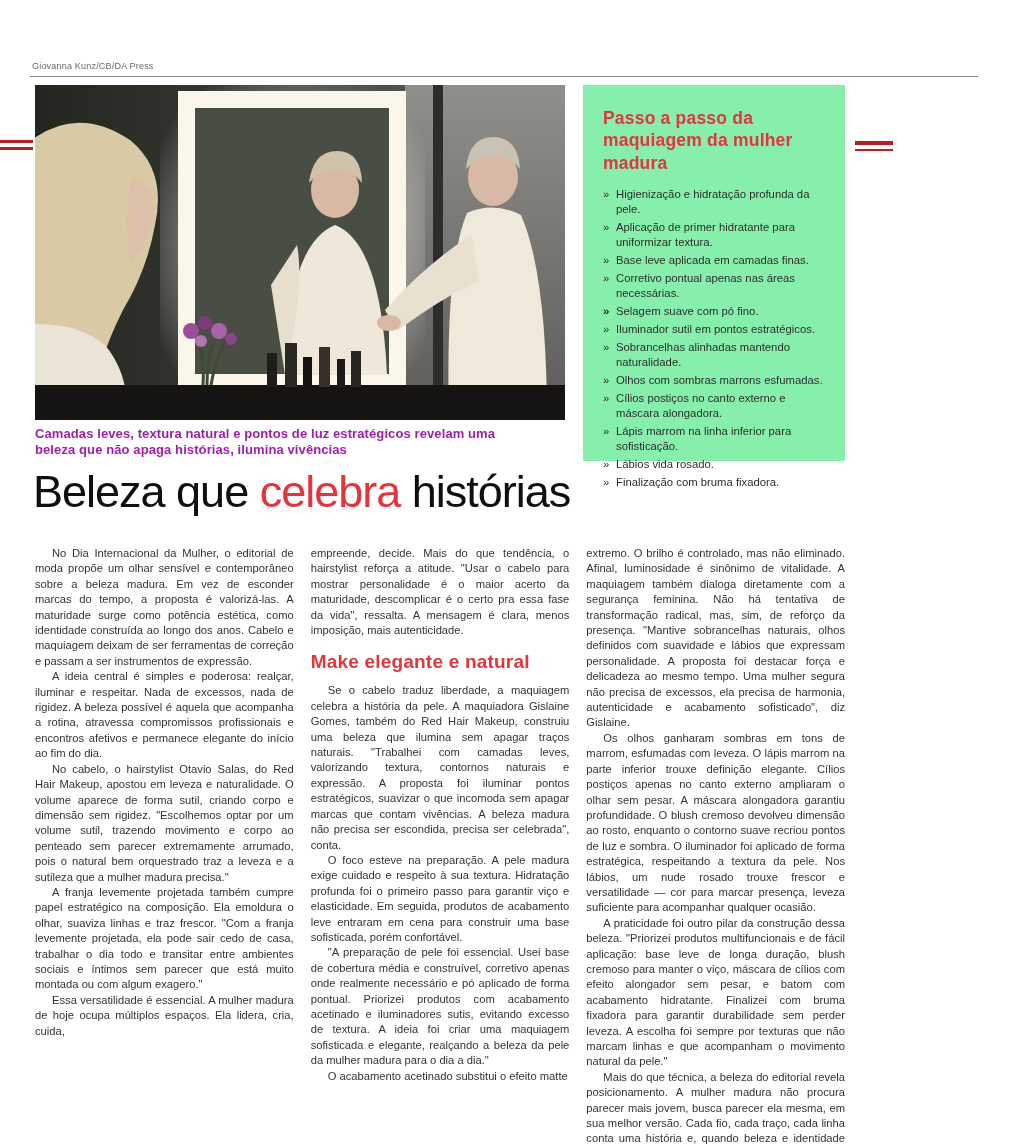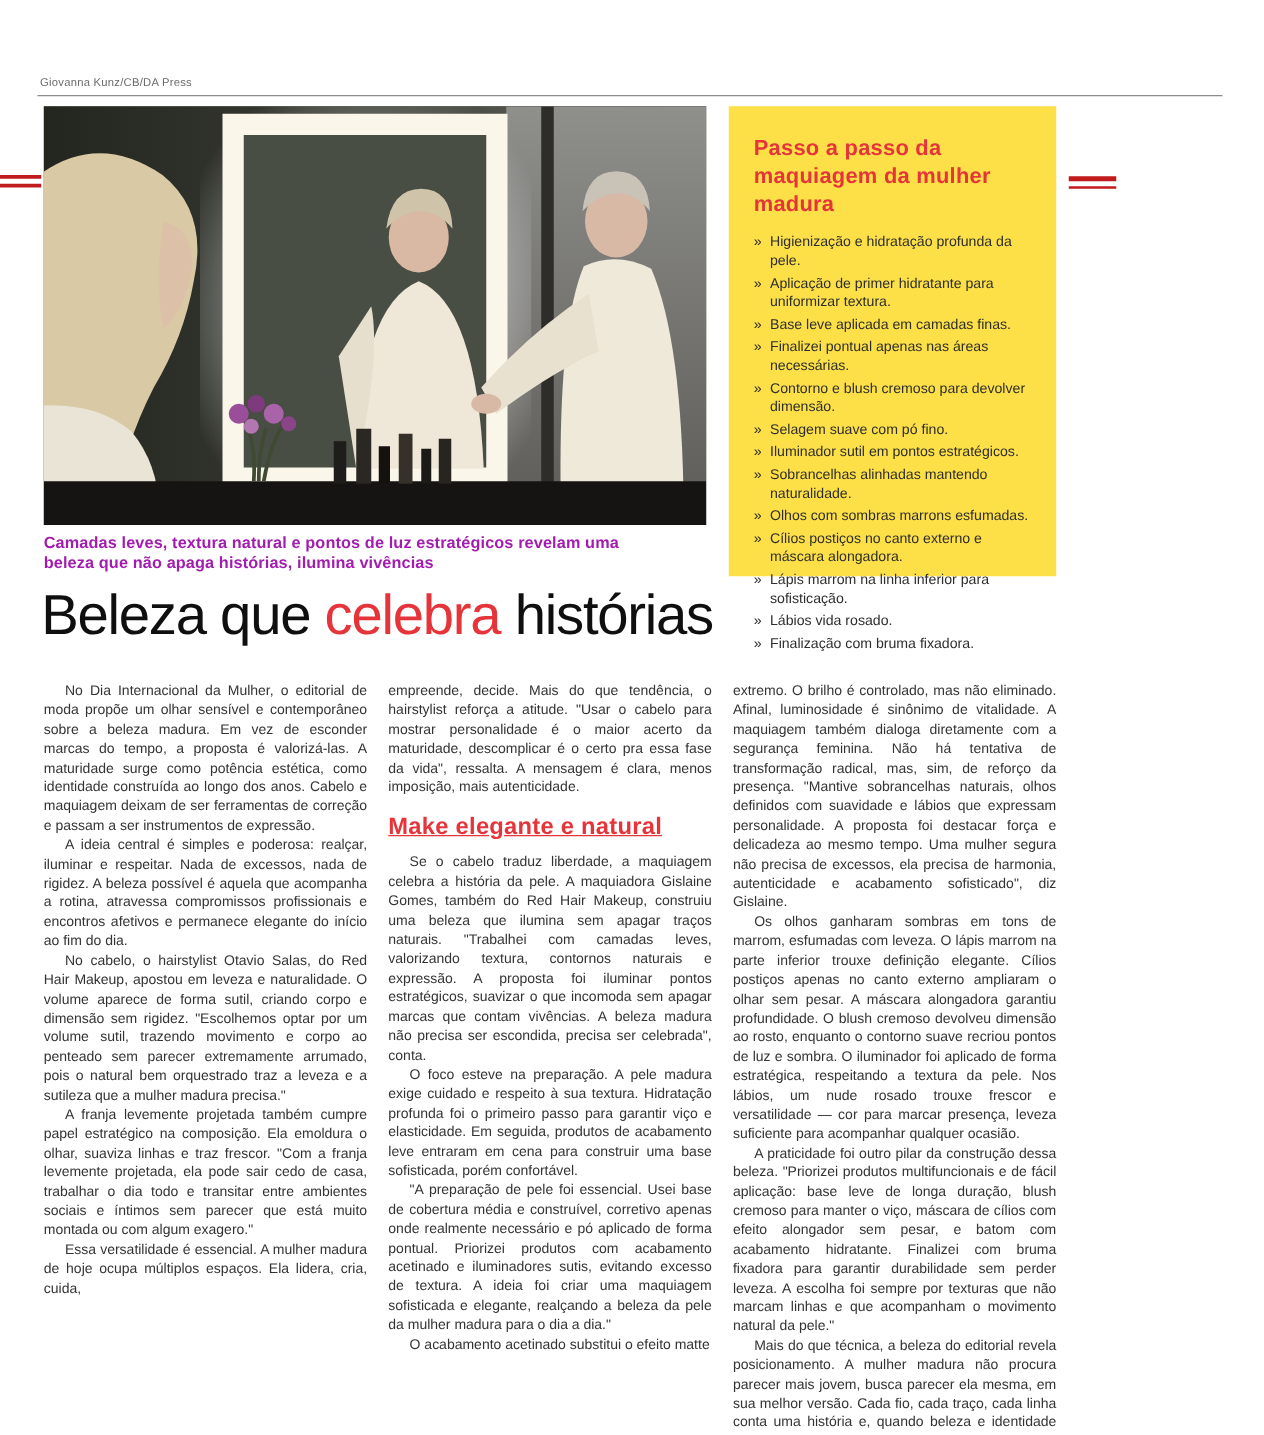--- a/index.html
+++ b/index.html
@@ -32,21 +32,21 @@
 
   .caption {
     position:absolute; left:35px; top:426px; width:470px;
     font-size:13px; font-weight:700; color:#a21caf; line-height:1.25;
     letter-spacing:.1px;
   }
 
   
   .stepbox {
     position:absolute; left:583px; top:85px; width:262px; height:376px;
-    background:#fde047; padding:22px 18px 16px 20px;
+    background:#86efac; padding:22px 18px 16px 20px;
   }
   .stepbox h2 {
     font-size:17.5px; line-height:1.28; font-weight:800;
     color:#e5343a; margin-bottom:13px; letter-spacing:.2px;
   }
   .steps { list-style:none; }
   .steps li {
     font-size:11.3px; line-height:1.3; color:#2d2d2d;
     padding-left:13px; position:relative; margin-bottom:3.5px;
   }
@@ -66,21 +66,21 @@
     display:flex; gap:17px;
   }
   .col { flex:1 1 0; }
   .para {
     font-size:11.2px; line-height:15.4px; text-align:justify;
     color:#333333; text-indent:17px; hyphens:auto;
   }
   .para.cont { text-indent:0; }
   .subhead {
     font-size:19px; font-weight:800; color:#e5343a;
-    margin:13px 0 10px 0; letter-spacing:.2px;text-decoration:underline;
+    margin:13px 0 10px 0; letter-spacing:.2px;
   }
 </style>
 </head>
 <body>
 
 <div class="credit">Giovanna Kunz/CB/DA Press</div>
 <div class="top-rule"></div>
 <div class="red-dash l1"></div>
 <div class="red-dash l2"></div>
 <div class="red-dash r1"></div>
@@ -144,22 +144,22 @@
 </div>
 
 <div class="caption">Camadas leves, textura natural e pontos de luz estratégicos revelam uma beleza que não apaga histórias, ilumina vivências</div>
 
 <aside class="stepbox">
   <h2>Passo a passo da maquiagem da mulher madura</h2>
   <ul class="steps">
       <li><span class="bullet">»</span><span>Higienização e hidratação profunda da pele.</span></li>
       <li><span class="bullet">»</span><span>Aplicação de primer hidratante para uniformizar textura.</span></li>
       <li><span class="bullet">»</span><span>Base leve aplicada em camadas finas.</span></li>
-      <li><span class="bullet">»</span><span>Finalizei pontual apenas nas áreas necessárias.</span></li>
-      <li><span class="bullet">»</span><span>Contorno e blush cremoso para devolver dimensão.</span></li>
+      <li><span class="bullet">»</span><span>Corretivo pontual apenas nas áreas necessárias.</span></li>
+      <li><span class="bullet">»</span></li>
       <li><span class="bullet">»</span><span>Selagem suave com pó fino.</span></li>
       <li><span class="bullet">»</span><span>Iluminador sutil em pontos estratégicos.</span></li>
       <li><span class="bullet">»</span><span>Sobrancelhas alinhadas mantendo naturalidade.</span></li>
       <li><span class="bullet">»</span><span>Olhos com sombras marrons esfumadas.</span></li>
       <li><span class="bullet">»</span><span>Cílios postiços no canto externo e máscara alongadora.</span></li>
       <li><span class="bullet">»</span><span>Lápis marrom na linha inferior para sofisticação.</span></li>
       <li><span class="bullet">»</span><span>Lábios vida rosado.</span></li>
       <li><span class="bullet">»</span><span>Finalização com bruma fixadora.</span></li>
     </ul>
 </aside>

